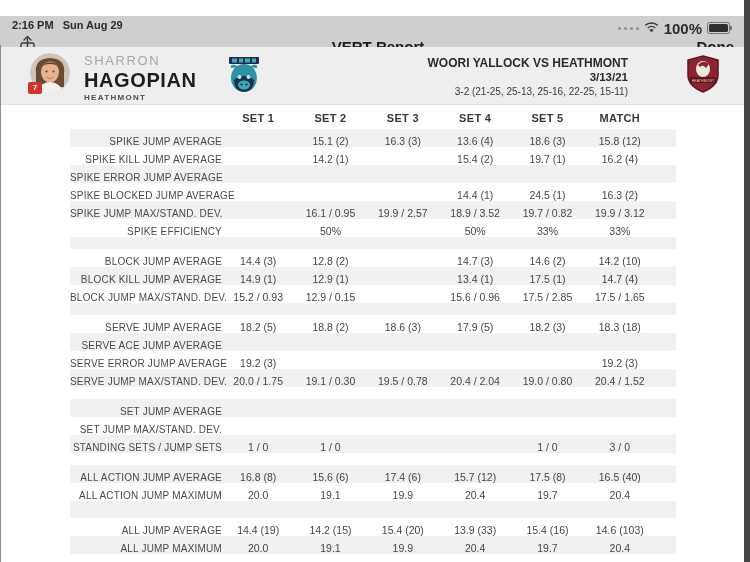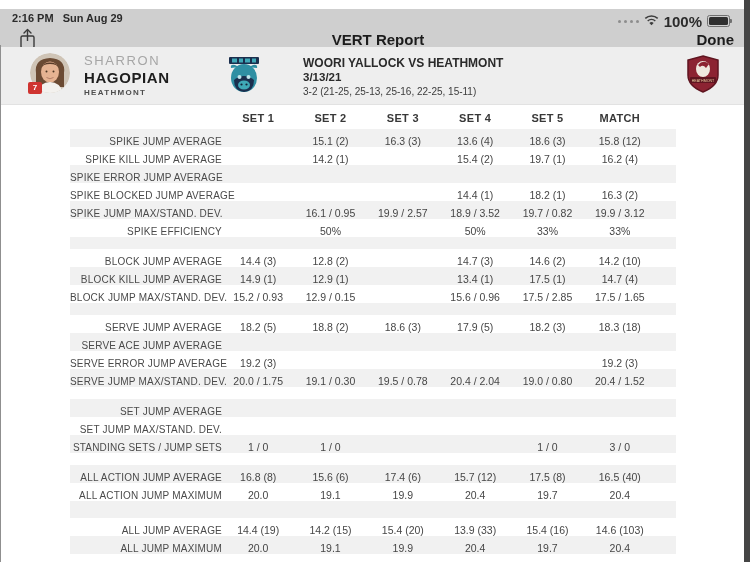--- a/index.html
+++ b/index.html
@@ -1,20 +1,20 @@
 <!DOCTYPE html>
 <html><head>
 <meta charset="utf-8">
 <style>
   html,body{margin:0;padding:0;background:#fff;}
   .screen{position:relative;width:750px;height:562px;background:#ffffff;
     font-family:"Liberation Sans",sans-serif;overflow:hidden;}
 
   
-  .topbar{position:absolute;top:9px;left:0;right:0;height:46px;background:#cfcfcf;
+  .topbar{position:absolute;top:16px;left:0;right:0;height:46px;background:#cfcfcf;
     border-bottom:1px solid #b0b0b0;}
   .statusline{position:absolute;top:3px;left:0;right:10px;height:14px;}
   .status-left{position:absolute;left:12px;top:0;font-size:11px;font-weight:700;color:#2b2b2b;}
   .status-left span{margin-right:6px;}
   .status-right{position:absolute;right:10px;top:0;display:flex;align-items:center;gap:5px;}
   .sig-dots{display:flex;gap:3px;align-items:center;}
   .sig-dots i{width:3px;height:3px;border-radius:50%;background:#8d8d8d;display:block;}
   .battery-pct{font-size:15px;font-weight:600;color:#2b2b2b;}
   .battery{width:21px;height:10px;border:1px solid #707070;border-radius:2.5px;position:relative;}
   .battery .fill{position:absolute;inset:1px;background:#2f2f2f;border-radius:1.5px;}
@@ -27,24 +27,24 @@
 
   
   .playerbar{position:absolute;top:47px;left:0;right:6px;height:57px;background:#eeeeee;
     border-bottom:1px solid #e2e2e2;}
   .avatar-wrap{position:absolute;left:30px;top:6px;width:40px;height:40px;}
   .avatar{width:40px;height:40px;border-radius:50%;overflow:hidden;display:block;}
   .jersey-badge{position:absolute;left:-2px;bottom:-1px;min-width:12px;height:12px;background:#cf3430;
     color:#fff;font-size:8px;font-weight:700;text-align:center;line-height:12px;border-radius:2px;padding:0 1px;}
   .name-block{position:absolute;left:84px;top:7px;line-height:1;}
   .first-name{font-size:13px;color:#a6a6a6;letter-spacing:1.6px;font-weight:400;}
-  .last-name{font-size:15px;color:#1d1d1d;letter-spacing:.6px;font-weight:700;margin-top:3px;}
+  .last-name{font-size:20px;color:#1d1d1d;letter-spacing:.6px;font-weight:700;margin-top:3px;}
   .team-name{font-size:8px;color:#4e4e4e;letter-spacing:1.3px;font-weight:700;margin-top:4px;}
   .team-logo-left{position:absolute;left:226px;top:9px;}
-  .match-block{position:absolute;left:303px;top:10px;width:300px;text-align:left;line-height:1;}
+  .match-block{position:absolute;left:328px;top:10px;width:300px;text-align:right;line-height:1;}
   .match-title{font-size:12px;font-weight:700;color:#2a2a2a;}
   .match-date{font-size:11.5px;font-weight:700;color:#2a2a2a;margin-top:3px;}
   .match-score{font-size:10px;font-weight:400;color:#3c3c3c;margin-top:3px;}
   .team-logo-right{position:absolute;left:686px;top:8px;}
 
   
   .stats-table{position:absolute;left:70px;top:106px;width:606px;}
   .thead{display:flex;align-items:center;height:23px;padding-right:20px;}
   .hlabel{width:152px;}
   .hcell{flex:1;text-align:center;font-size:11px;font-weight:700;color:#383838;letter-spacing:.3px;}
@@ -208,21 +208,21 @@
           <div class="tcell"></div>
           <div class="tcell"></div>
           <div class="tcell"></div>
         </div>
         <div class="trow bg-white">
           <div class="tlabel">SPIKE BLOCKED JUMP AVERAGE</div>
           <div class="tcell"></div>
           <div class="tcell"></div>
           <div class="tcell"></div>
           <div class="tcell">14.4 (1)</div>
-          <div class="tcell">18.2 (1)</div>
+          <div class="tcell">24.5 (1)</div>
           <div class="tcell">16.3 (2)</div>
         </div>
         <div class="trow bg-gray">
           <div class="tlabel">SPIKE JUMP MAX/STAND. DEV.</div>
           <div class="tcell"></div>
           <div class="tcell">16.1 / 0.95</div>
           <div class="tcell">19.9 / 2.57</div>
           <div class="tcell">18.9 / 3.52</div>
           <div class="tcell">19.7 / 0.82</div>
           <div class="tcell">19.9 / 3.12</div>

